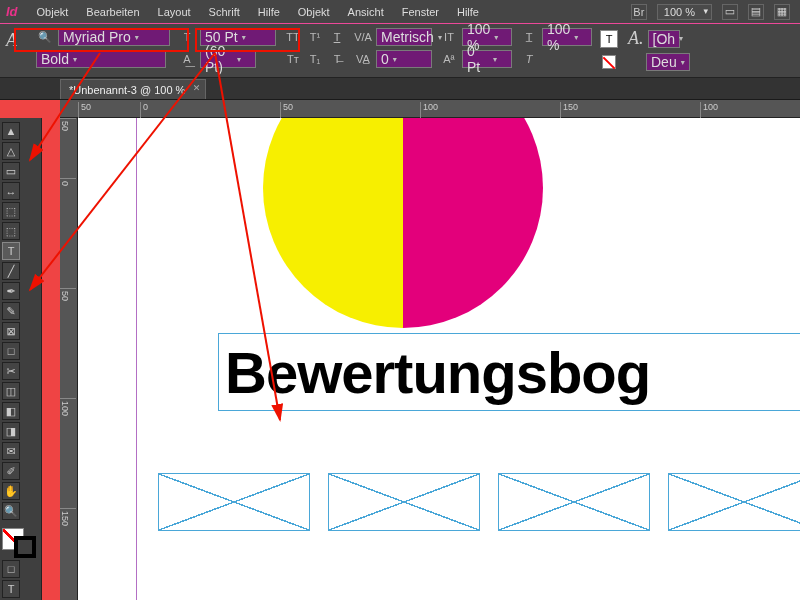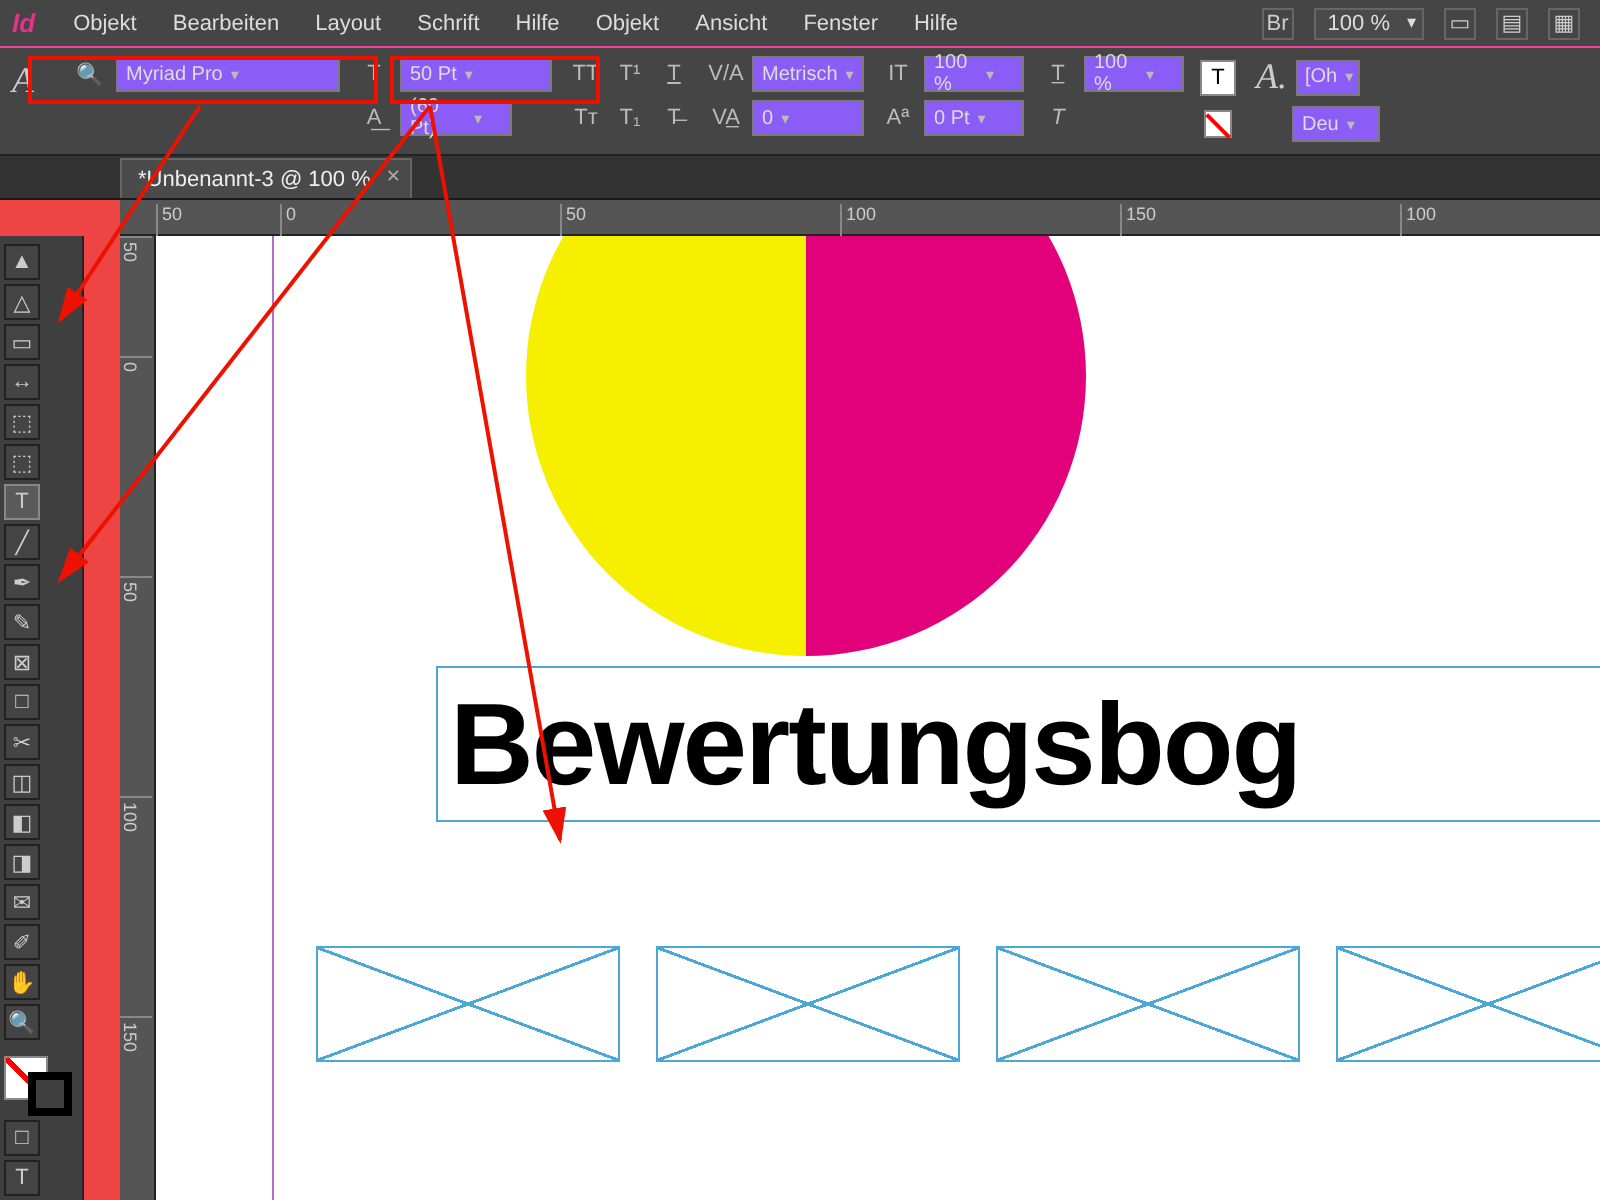--- a/index.html
+++ b/index.html
@@ -8,21 +8,21 @@
   .app-logo { color: #e73289; font-weight: bold; font-size: 13px; margin-right: 10px; font-style: italic; }
   .menu-item { padding: 0 9px; height: 24px; line-height: 24px; color: #ddd; cursor: pointer; }
   .menu-right { margin-left: auto; display: flex; align-items: flex-start; gap: 10px; padding-right: 10px;}
   .zoom-dd { background: #4a4a4a; border: 1px solid #666; padding: 1px 16px 1px 6px; font-size: 11px; color: #ddd; position: relative;}
   .zoom-dd::after{content:"▾"; position:absolute; right:3px; top:1px; font-size:9px;}
   .tiny-icon { width:16px;height:16px;border:1px solid #666;display:inline-flex;align-items:center;justify-content:center;color:#ccc;}
   .ctl { height: 54px; background: #454545; border-bottom: 1px solid #222; display:flex; padding:0 6px; }
   .ctl-left { width:26px;display:flex;align-items:flex-start;padding-top:6px; }
   .ctl-col { display:flex; flex-direction:column; gap:4px; padding:4px 4px; }
   .ctl-row { display:flex; align-items:center; gap:4px; }
-  .fld { background:#8b5cf6; border:1px solid #7a7a7a; color:#ddd; height:18px; padding:0 4px; font-size:10px; display:flex; align-items:center; position:relative; }
+  .fld { background:#701a75; border:1px solid #7a7a7a; color:#ddd; height:18px; padding:0 4px; font-size:14px; display:flex; align-items:center; position:relative; }
   .fld.dd::after{content:"▾";margin-left:4px;font-size:8px;color:#bbb;}
   .fld.dd{padding-right:14px;}
   .ic { width:18px;height:18px;display:inline-flex;align-items:center;justify-content:center;color:#bbb;font-size:11px;}
   .red-box{position:absolute;border:2px solid #e10;pointer-events:none;z-index:40;}
   .tabbar{height:22px;background:#333;display:flex;align-items:flex-end;padding-left:60px;border-bottom:1px solid #1a1a1a;}
   .tab{background:#4a4a4a;border:1px solid #666;border-bottom:none;height:20px;padding:0 20px 0 8px;font-size:11px;color:#eee;display:flex;align-items:center;position:relative;}
   .tab .x{position:absolute;right:5px;top:3px;font-size:9px;color:#aaa;cursor:pointer;}
   .workarea{position:relative;height:500px;background:#ef4444;}
   .ruler-h{position:absolute;left:60px;right:0;top:0;height:18px;background:#555;border-bottom:1px solid #222;z-index:5;}
   .ruler-h .tick{position:absolute;top:2px;font-size:9px;color:#ccc;border-left:1px solid #888;height:16px;padding:0 2px;}
@@ -78,20 +78,23 @@
 <div class="ctl">
   <div class="ctl-left">
       <span class="big-a">A</span>
     </div>
 
   <div class="ctl-col">
     <div class="ctl-row">
       <span class="ic">🔍</span>
       <span class="fld dd" style="width:112px">Myriad Pro</span>
     </div>
+    <div class="ctl-row">
+      <span class="fld dd" style="width:130px">Bold</span>
+    </div>
   </div>
 
   <div class="ctl-col">
     <div class="ctl-row">
       <span class="ic">T</span>
       <span class="fld dd" style="width:76px">50 Pt</span>
     </div>
     <div class="ctl-row">
       <span class="ic">A͟</span>
       <span class="fld dd" style="width:56px">(60 Pt)</span>

